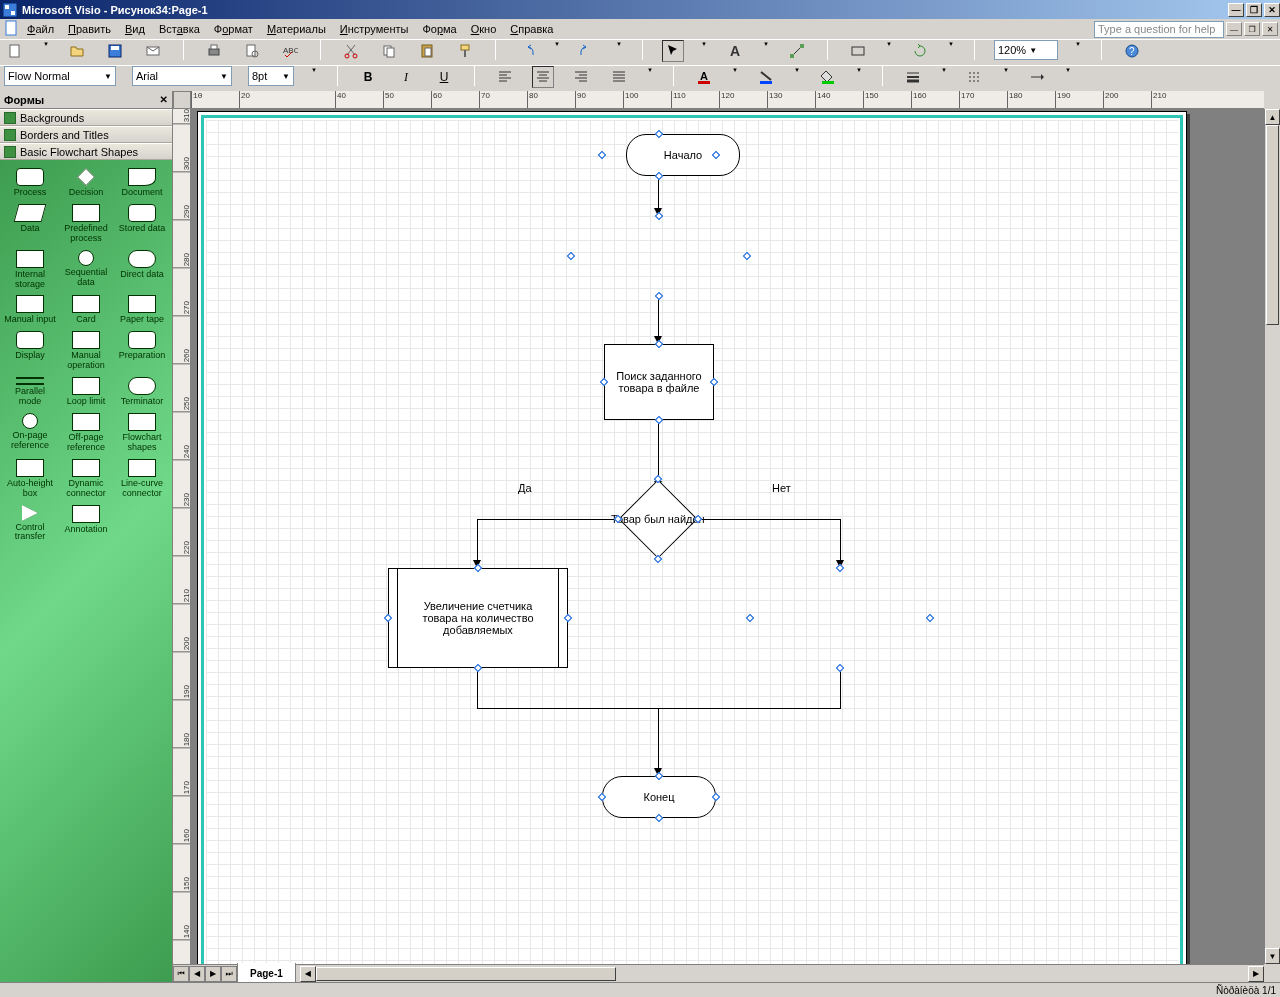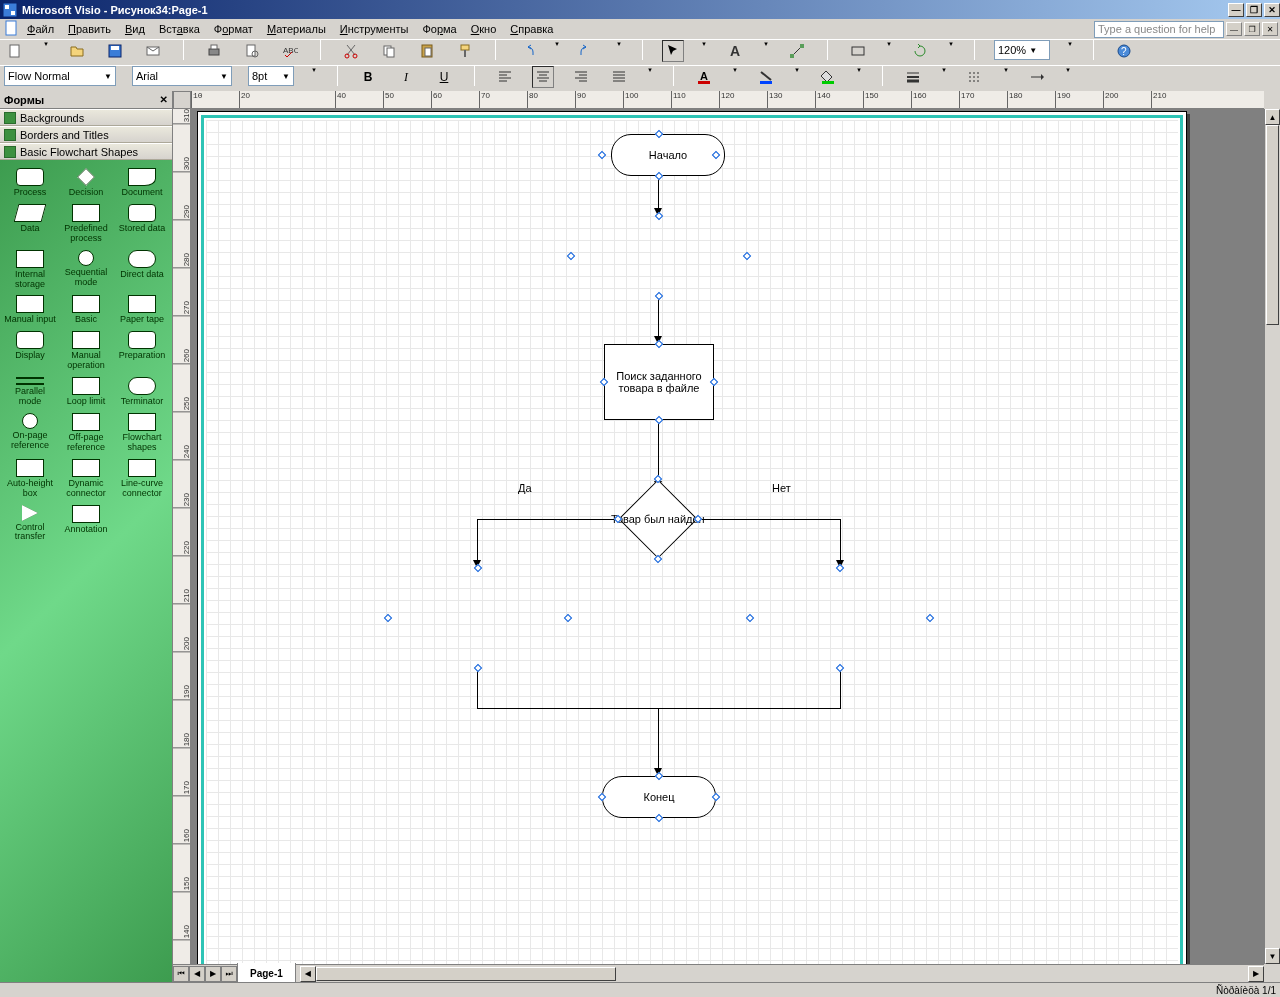--- a/index.html
+++ b/index.html
@@ -244,21 +244,21 @@
     </div>
   <div class="tb-dd">▾</div>
   <div class="tb-btn">
       <svg class="ico" viewBox="0 0 16 16">
         <path d="M8 3a5 5 0 11-5 5" stroke="#2a8a2a" fill="none"></path>
         <path d="M8 3l-2-2M8 3l-2 2" stroke="#2a8a2a"></path>
       </svg>
     </div>
   <div class="tb-dd">▾</div>
   <div class="tb-sep"></div>
-  <div class="tb-combo" style="width:56px;">
+  <div class="tb-combo" style="width:64px;">
       <span>120%</span>
       <span class="arrow">▼</span>
     </div>
   <div class="tb-dd">▾</div>
   <div class="tb-sep"></div>
   <div class="tb-btn">
       <svg class="ico" viewBox="0 0 16 16">
         <circle cx="8" cy="8" r="6" fill="#4a8ad8" stroke="#1a4a8a"></circle>
         <text x="5" y="12" font-size="10" fill="#fff">?</text>
       </svg>
@@ -400,33 +400,33 @@
         <div class="shape-item">
           <div class="glyph rounded"></div>
           <div class="lbl">Stored data</div>
         </div>
         <div class="shape-item">
           <div class="glyph "></div>
           <div class="lbl">Internal storage</div>
         </div>
         <div class="shape-item">
           <div class="glyph circ"></div>
-          <div class="lbl">Sequential mode</div>
+          <div class="lbl">Sequential data</div>
         </div>
         <div class="shape-item">
           <div class="glyph round"></div>
           <div class="lbl">Direct data</div>
         </div>
         <div class="shape-item">
           <div class="glyph "></div>
           <div class="lbl">Manual input</div>
         </div>
         <div class="shape-item">
           <div class="glyph "></div>
-          <div class="lbl">Basic</div>
+          <div class="lbl">Card</div>
         </div>
         <div class="shape-item">
           <div class="glyph "></div>
           <div class="lbl">Paper tape</div>
         </div>
         <div class="shape-item">
           <div class="glyph rounded"></div>
           <div class="lbl">Display</div>
         </div>
         <div class="shape-item">
@@ -528,21 +528,21 @@
         <div class="tick" style="top: 720px;">160</div>
         <div class="tick" style="top: 768px;">150</div>
         <div class="tick" style="top: 816px;">140</div>
       </div>
 
     <div class="canvas-scroll">
       <div class="page">
         <div class="page-border"></div>
         <div class="page-grid"></div>
 
-        <div class="fc terminator" style="left:413px; top:22px; width:114px; height:42px;text-align:center;">
+        <div class="fc terminator" style="left:428px; top:22px; width:114px; height:42px;text-align:center;">
             <span>Начало</span>
           </div>
         <div class="conn-line" style="left:460px; top:64px; width:1px; height:34px;"></div>
         <div class="arrow-down" style="left:456px; top:96px;"></div>
 
         <div class="conn-line" style="left:460px; top:184px; width:1px; height:42px;"></div>
         <div class="arrow-down" style="left:456px; top:224px;"></div>
 
         <div class="fc process" style="left:406px; top:232px; width:110px; height:76px;">
             <span style="padding:0 6px;">Поиск заданного товара в файле</span>
@@ -558,20 +558,23 @@
         <div class="flow-label" style="left:574px; top:370px;">Нет</div>
 
         <div class="conn-line" style="left:279px; top:407px; width:143px; height:1px;"></div>
         <div class="conn-line" style="left:279px; top:407px; width:1px; height:43px;"></div>
         <div class="arrow-down" style="left:275px; top:448px;"></div>
 
         <div class="conn-line" style="left:499px; top:407px; width:144px; height:1px;"></div>
         <div class="conn-line" style="left:642px; top:407px; width:1px; height:43px;"></div>
         <div class="arrow-down" style="left:638px; top:448px;"></div>
 
+        <div class="fc predef" style="left:190px; top:456px; width:180px; height:100px;">
+            <span style="padding:0 18px;">Увеличение счетчика товара на количество добавляемых</span>
+          </div>
 
 
         <div class="conn-line" style="left:279px; top:556px; width:1px; height:40px;"></div>
         <div class="conn-line" style="left:642px; top:556px; width:1px; height:40px;"></div>
         <div class="conn-line" style="left:279px; top:596px; width:364px; height:1px;"></div>
         <div class="conn-line" style="left:460px; top:596px; width:1px; height:62px;"></div>
         <div class="arrow-down" style="left:456px; top:656px;"></div>
 
         <div class="fc terminator" style="left:404px; top:664px; width:114px; height:42px;">
             <span>Конец</span>

